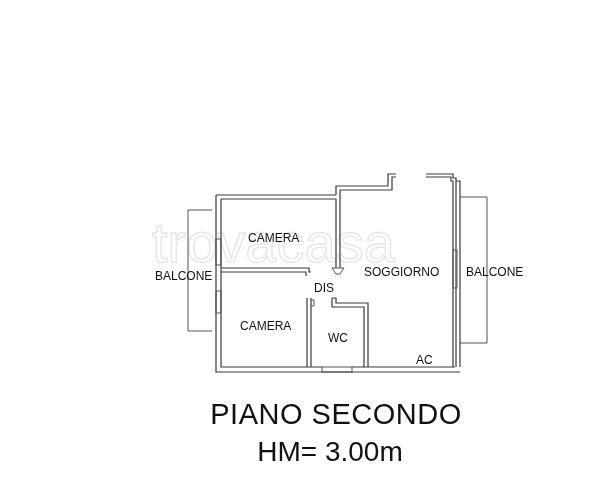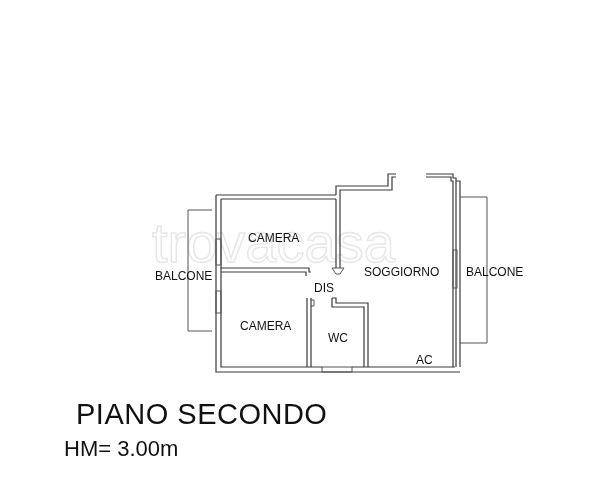--- a/index.html
+++ b/index.html
@@ -2,23 +2,23 @@
 <html><head>
   <meta charset="utf-8">
   <style>
     html, body { margin: 0; padding: 0; background: #ffffff; }
     body { width: 606px; height: 491px; overflow: hidden; position: relative; font-family: "Liberation Sans", sans-serif; }
     #plan { position: absolute; left: 0; top: 0; width: 606px; height: 491px; }
     .wall { fill: none; stroke: #3a3a3a; stroke-width: 1.2; }
     .thin { fill: none; stroke: #555555; stroke-width: 1; }
     .label { font-family: "Liberation Sans", sans-serif; font-size: 12px; fill: #111111; }
     .watermark { font-family: "Liberation Sans", sans-serif; font-size: 56px; fill: none; stroke: #e6e6e6; stroke-width: 1.4; }
-    .title { position: absolute; left: 0; width: 596px; text-align: left; color: #111111; font-family: "Liberation Sans", sans-serif; }
+    .title { position: absolute; left: 0; width: 596px; text-align: center; color: #111111; font-family: "Liberation Sans", sans-serif; }
     .title-main { top: 398px; font-size: 29px; letter-spacing: 0.5px; padding-left: 76px; box-sizing: border-box; }
-    .title-sub { top: 436px; font-size: 22px; padding-left: 64px; box-sizing: border-box; }
+    .title-sub { top: 436px; font-size: 28px; padding-left: 64px; box-sizing: border-box; }
   </style>
 </head>
 <body>
 
 <svg id="plan" viewBox="0 0 606 491" xmlns="http://www.w3.org/2000/svg">
 
   <text class="watermark" x="152" y="262">trovacasa</text>
 
   <g>
     <path class="thin" d="M212 210 L188 210 L188 331 L212 331"></path>

